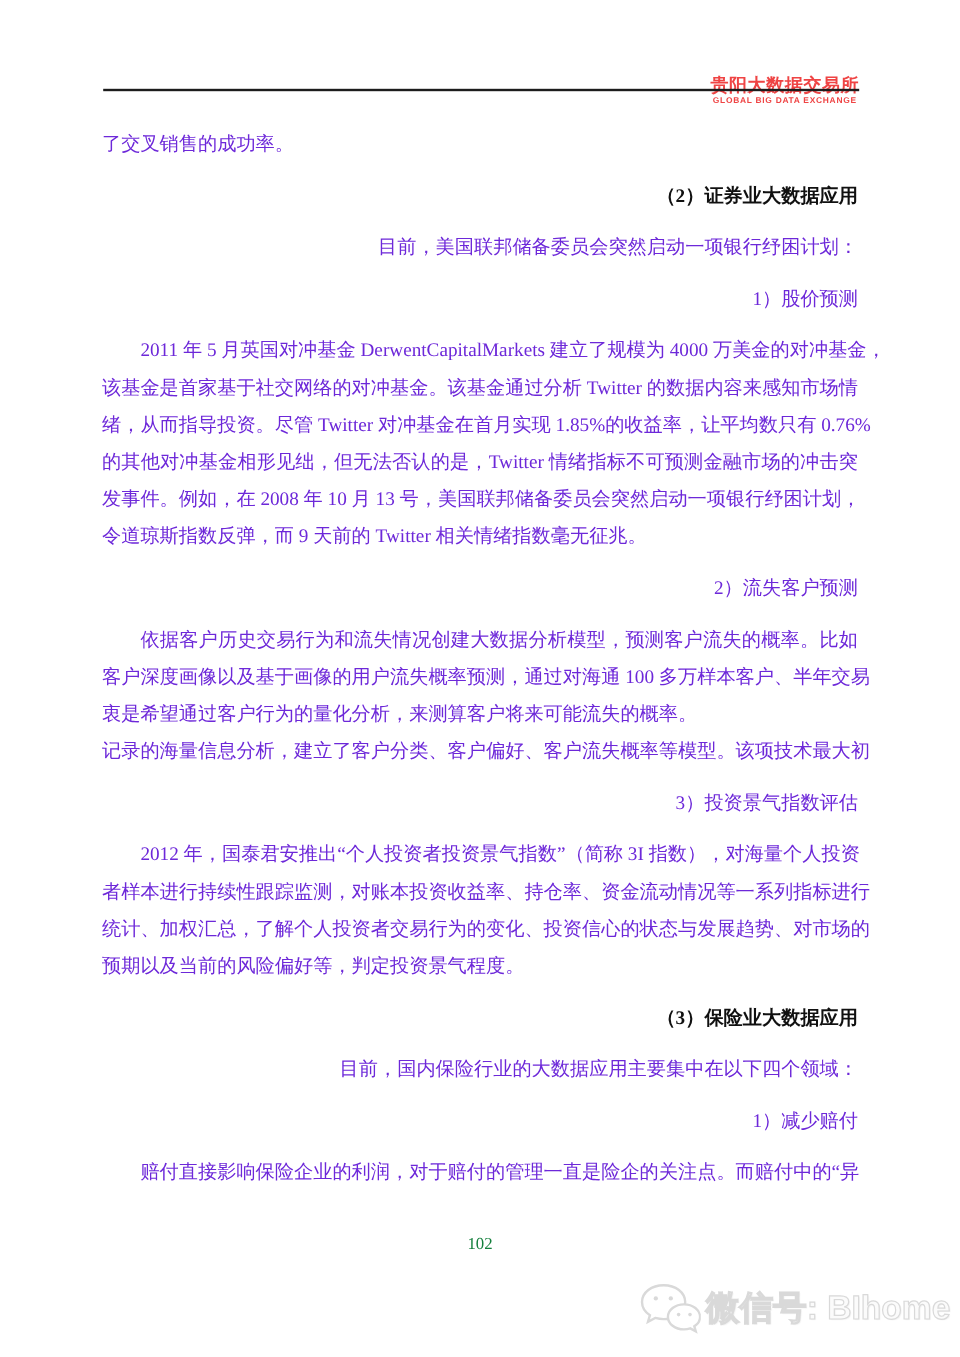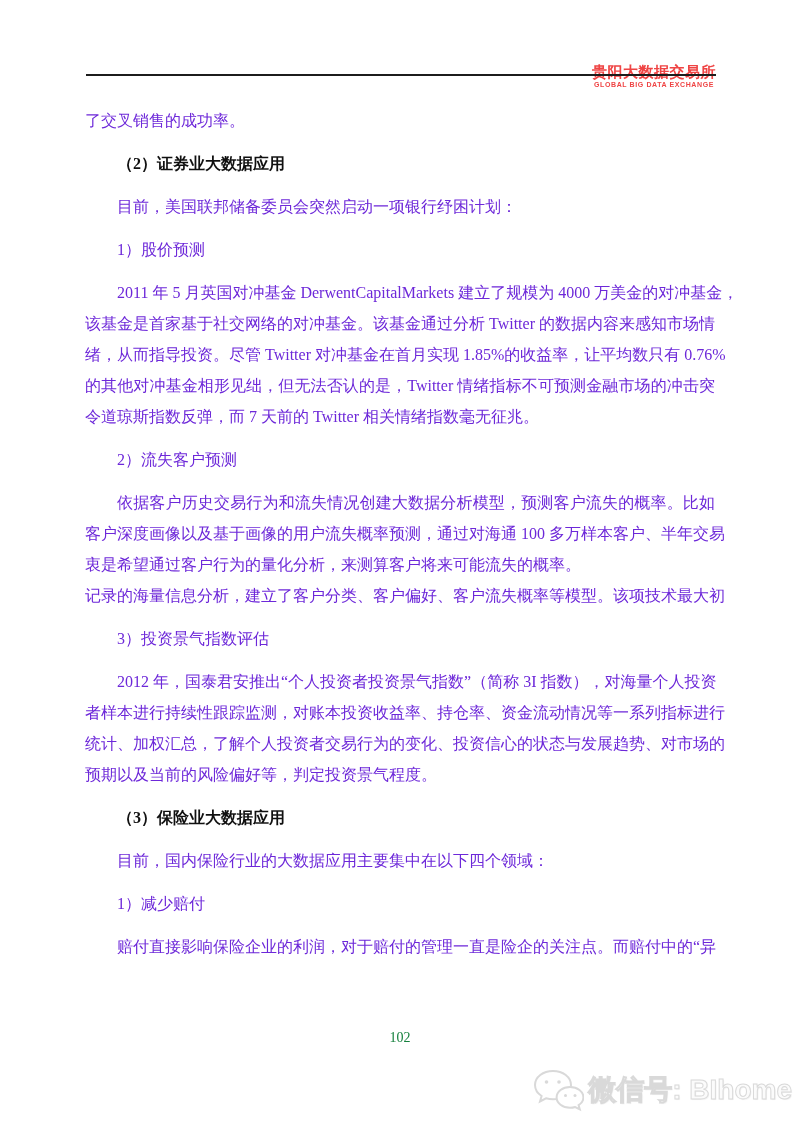--- a/index.html
+++ b/index.html
@@ -31,21 +31,21 @@
     position: absolute; left: 85px; top: 105px; width: 630px;
   }
   .block { margin: 0 0 12px 0; padding: 0; }
   .line {
     margin: 0; padding: 0;
     font-size: 16px; line-height: 31px; height: 31px;
     white-space: nowrap; overflow: visible;
     font-weight: normal;
     color: #6d28d9;
   }
-  .ind { text-indent: 32px; }
+  .ind { text-indent: 32px; text-align: right; }
   .jl { text-align: justify; text-align-last: justify; }
   .heading { font-weight: bold; color: #101010; }
 
   
   .page-number {
     position: absolute; top: 1029px; left: 0; width: 800px;
     text-align: center; font-size: 14px; color: #15803d;
     line-height: 18px;
   }
   .watermark {
@@ -89,21 +89,22 @@
 
   <div class="block">
     <p class="line ind">1）股价预测</p>
   </div>
 
   <div class="block">
     <p class="line ind jl">2011 年 5 月英国对冲基金 DerwentCapitalMarkets 建立了规模为 4000 万美金的对冲基金，</p>
     <p class="line jl">该基金是首家基于社交网络的对冲基金。该基金通过分析 Twitter 的数据内容来感知市场情</p>
     <p class="line jl">绪，从而指导投资。尽管 Twitter 对冲基金在首月实现 1.85%的收益率，让平均数只有 0.76%</p>
     <p class="line jl">的其他对冲基金相形见绌，但无法否认的是，Twitter 情绪指标不可预测金融市场的冲击突</p>
-    <p class="line">令道琼斯指数反弹，而 7 天前的 Twitter 相关情绪指数毫无征兆。</p>
+    <p class="line jl">发事件。例如，在 2008 年 10 月 13 号，美国联邦储备委员会突然启动一项银行纾困计划，</p>
+    <p class="line">令道琼斯指数反弹，而 9 天前的 Twitter 相关情绪指数毫无征兆。</p>
   </div>
 
   <div class="block">
     <p class="line ind">2）流失客户预测</p>
   </div>
 
   <div class="block">
     <p class="line ind jl">依据客户历史交易行为和流失情况创建大数据分析模型，预测客户流失的概率。比如</p>
     <p class="line jl">客户深度画像以及基于画像的用户流失概率预测，通过对海通 100 多万样本客户、半年交易</p>
     <p class="line">衷是希望通过客户行为的量化分析，来测算客户将来可能流失的概率。</p>

